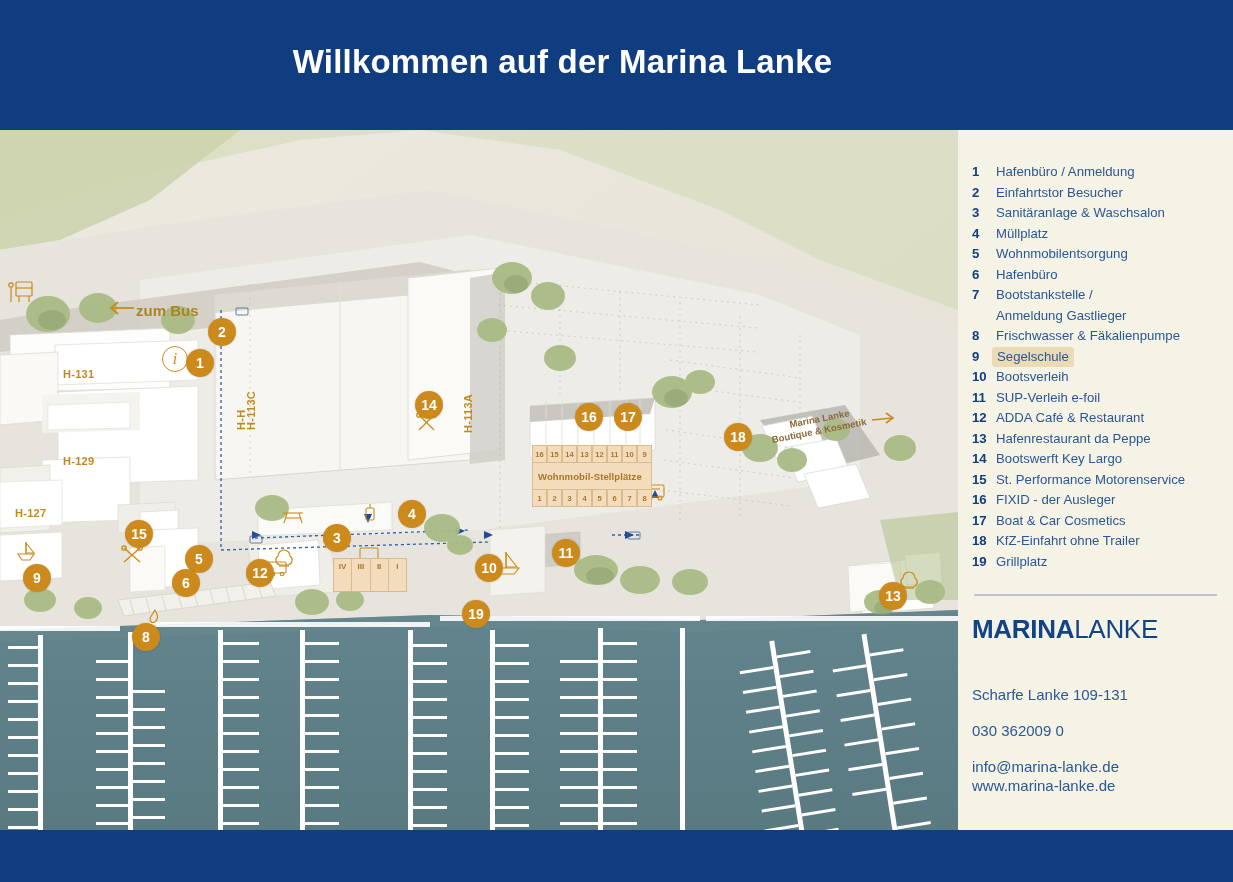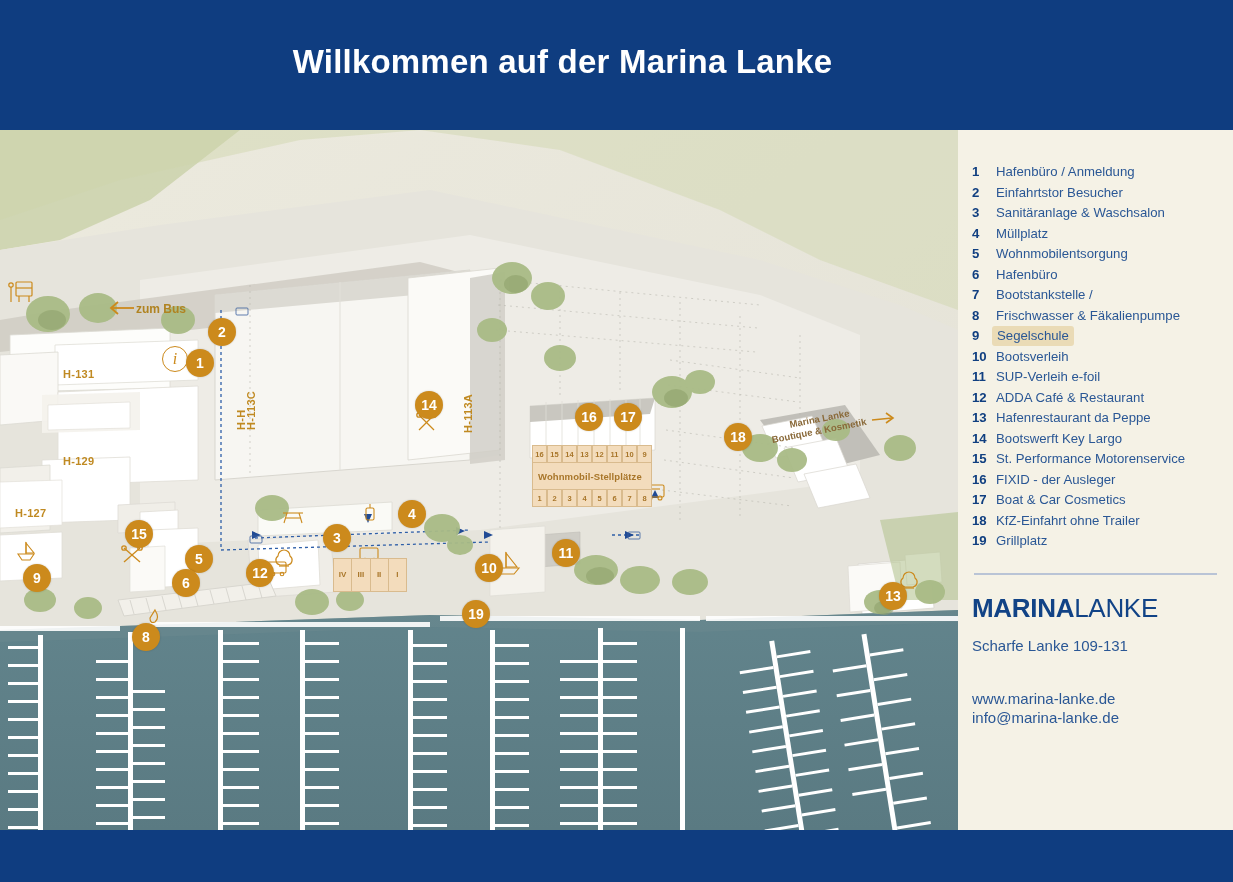--- a/index.html
+++ b/index.html
@@ -54,21 +54,21 @@
     box-shadow: 0 0 2px rgba(0,0,0,.18);
   }
 
   .bldg-label {
     position: absolute; color: #c08a22; font-size: 11px; font-weight: bold;
     letter-spacing: .3px; white-space: nowrap;
   }
   .bldg-label.vert { transform: rotate(-90deg); transform-origin: left top; }
 
   .map-note {
-    position: absolute; color: #b08321; font-size: 12px; font-weight: bold;
+    position: absolute; color: #b08321; font-size: 15px; font-weight: bold;
     white-space: nowrap;
   }
   .map-note.brown { color: #8a6a3a; }
 
   .info-circle {
     position: absolute; width: 26px; height: 26px; border-radius: 50%;
     border: 1.6px solid #cc8a1c; color: #cc8a1c;
     font-size: 16px; font-style: italic; font-family: "Liberation Serif", serif;
     display: flex; align-items: center; justify-content: center;
   }
@@ -87,21 +87,21 @@
     height: 26px; background: #f3dcbc; border: .7px solid #d9bb8e; border-top: none; border-bottom: none;
     color: #a8762a; font-size: 9.5px; font-weight: bold;
     display: flex; align-items: center; padding-left: 5px; letter-spacing: .1px;
   }
 
   
   .rm-block { position: absolute; left: 333px; top: 428px; width: 74px; height: 34px;
               background: #f3dcbc; border: .7px solid #d9bb8e; display: flex; }
   .rm-cell { flex: 1; border-right: .7px solid #d9bb8e; color: #a8762a; font-size: 8px;
              font-weight: bold; display: flex; align-items: flex-end; justify-content: center;
-             padding-bottom: 12px; }
+             padding-bottom: 20px; }
   .rm-cell:last-child { border-right: none; }
 
   
   .sidebar {
     position: absolute; left: 958px; top: 0; width: 275px; height: 700px;
     background: #f5f2e6; padding: 32px 14px 0 14px;
   }
   .legend { list-style: none; }
   .legend li {
     display: flex; align-items: flex-start;
@@ -111,21 +111,21 @@
     min-width: 24px; font-weight: bold; color: #103f80; text-align: left;
     flex: 0 0 24px;
   }
   .legend .txt { color: #2a5795; }
   .legend li.hl .txt {
     background: #eadbb6; border-radius: 3px; padding: 0 5px; margin-left: -4px;
   }
 
   .divider { height: 2px; background: #b9c4d6; margin: 22px 2px 18px 2px; }
 
-  .brand { font-size: 26px; letter-spacing: -.3px; margin-bottom: 12px; }
+  .brand { font-size: 26px; letter-spacing: -.3px; margin-bottom: 40px; }
   .brand .b1 { font-weight: bold; color: #114386; }
   .brand .b2 { font-weight: normal; color: #114386; }
 
   .contact-line { font-size: 15px; color: #2a5795; line-height: 19px; }
   .gap-sm { height: 17px; }
 </style>
 </head>
 <body>
 
 <div class="page">
@@ -700,20 +700,24 @@
           </li>
           <li>
             <span class="num">6</span>
             <span class="txt">Hafenbüro</span>
           </li>
           <li>
             <span class="num">7</span>
             <span class="txt">Bootstankstelle /</span>
           </li>
           <li>
+            <span class="num"></span>
+            <span class="txt">Anmeldung Gastlieger</span>
+          </li>
+          <li>
             <span class="num">8</span>
             <span class="txt">Frischwasser &amp; Fäkalienpumpe</span>
           </li>
           <li class="hl">
             <span class="num">9</span>
             <span class="txt">Segelschule</span>
           </li>
           <li>
             <span class="num">10</span>
             <span class="txt">Bootsverleih</span>
@@ -757,20 +761,21 @@
         </ul>
 
       <div class="divider"></div>
 
       <div class="brand">
         <span class="b1">MARINA</span><span class="b2">LANKE</span>
       </div>
 
       <div class="contact-line">Scharfe Lanke 109-131</div>
       <div class="gap-sm"></div>
+      <div class="contact-line">030 362009 0</div>
       <div class="gap-sm"></div>
+      <div class="contact-line">info@marina-lanke.de</div>
       <div class="contact-line">www.marina-lanke.de</div>
-      <div class="contact-line">info@marina-lanke.de</div>
     </div>
   </div>
 
   <div class="footer"></div>
 </div>
 
 </body></html>

